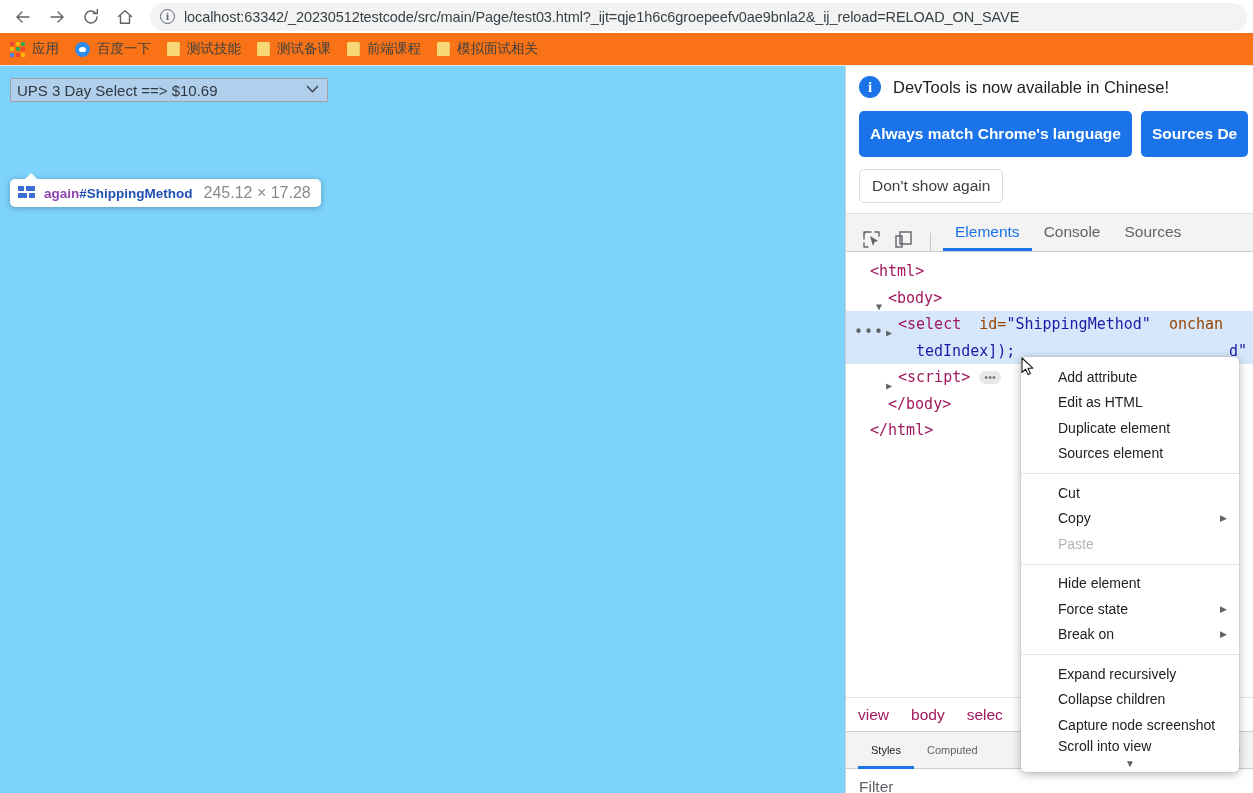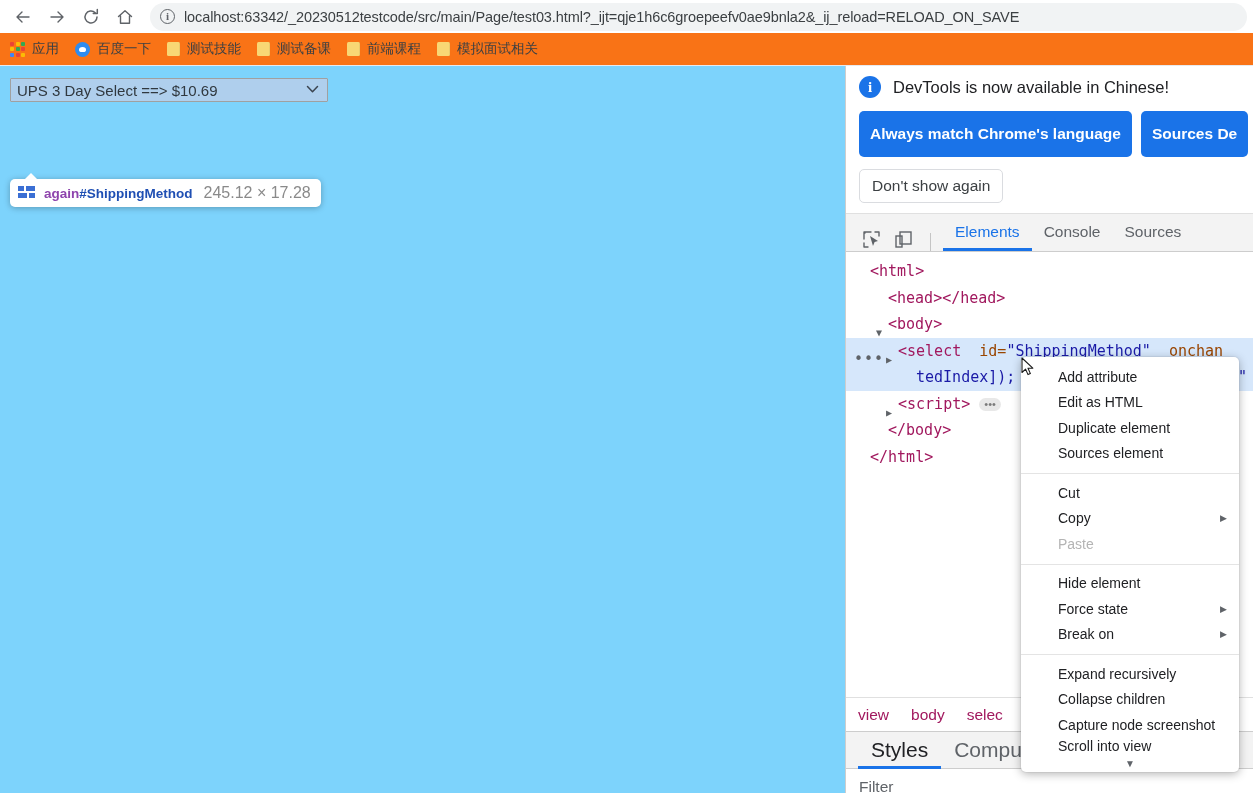--- a/index.html
+++ b/index.html
@@ -168,21 +168,21 @@
   .dt-breadcrumb {
     height:34px; background:#fff; border-top:1px solid #e0e0e0;
     display:flex; align-items:center; padding-left:12px; gap:22px;
     font-size:15.5px; color:#a1185e;
   }
   
   .dt-subtabs {
     height:38px; background:#f3f3f3; border-top:1px solid #cdcdcd; border-bottom:1px solid #cdcdcd;
     display:flex; align-items:center; padding-left:12px;
   }
-  .dt-subtab { font-size:21px; color:#5f6368; padding:0 13px; height:38px; display:flex; align-items:center; white-space:nowrap; }
+  .dt-subtab { font-size:11px; color:#5f6368; padding:0 13px; height:38px; display:flex; align-items:center; white-space:nowrap; }
   .dt-subtab.active { color:#202124; box-shadow: inset 0 -3px 0 #1a73e8; }
   .dt-filter {
     height:36px; background:#fff; display:flex; align-items:center; padding-left:13px;
     font-size:15.5px; color:#5f6368;
   }
 
   
   .ctx-menu {
     position:absolute; left:1021px; top:357px; width:218px;
     background:#fff; border-radius:5px;
@@ -342,23 +342,20 @@
       <span class="dt-tab active">Elements</span>
       <span class="dt-tab">Console</span>
       <span class="dt-tab">Sources</span>
     </div>
 
     <div class="dom-tree">
       <div class="dom-line" style="padding-left:24px">
         <span class="c-tag">&lt;html&gt;</span>
       </div>
       <div class="dom-line" style="padding-left:42px">
-        <span class="c-tag">&lt;head&gt;&lt;/head&gt;</span>
-      </div>
-      <div class="dom-line" style="padding-left:42px">
         <span class="tri" style="left:30px; top:9px;">▼</span>
         <span class="c-tag">&lt;body&gt;</span>
       </div>
       <div class="dom-line sel" style="padding-left:52px">
         <span class="dots">•••</span>
         <span class="tri" style="left:40px; top:9px;">▶</span>
         <span class="c-tag">&lt;select</span>
         <span>&nbsp;</span><span class="c-attr">id=</span><span class="c-val">"ShippingMethod"</span>
         <span>&nbsp;</span><span class="c-attr">onchan</span>
       </div>

